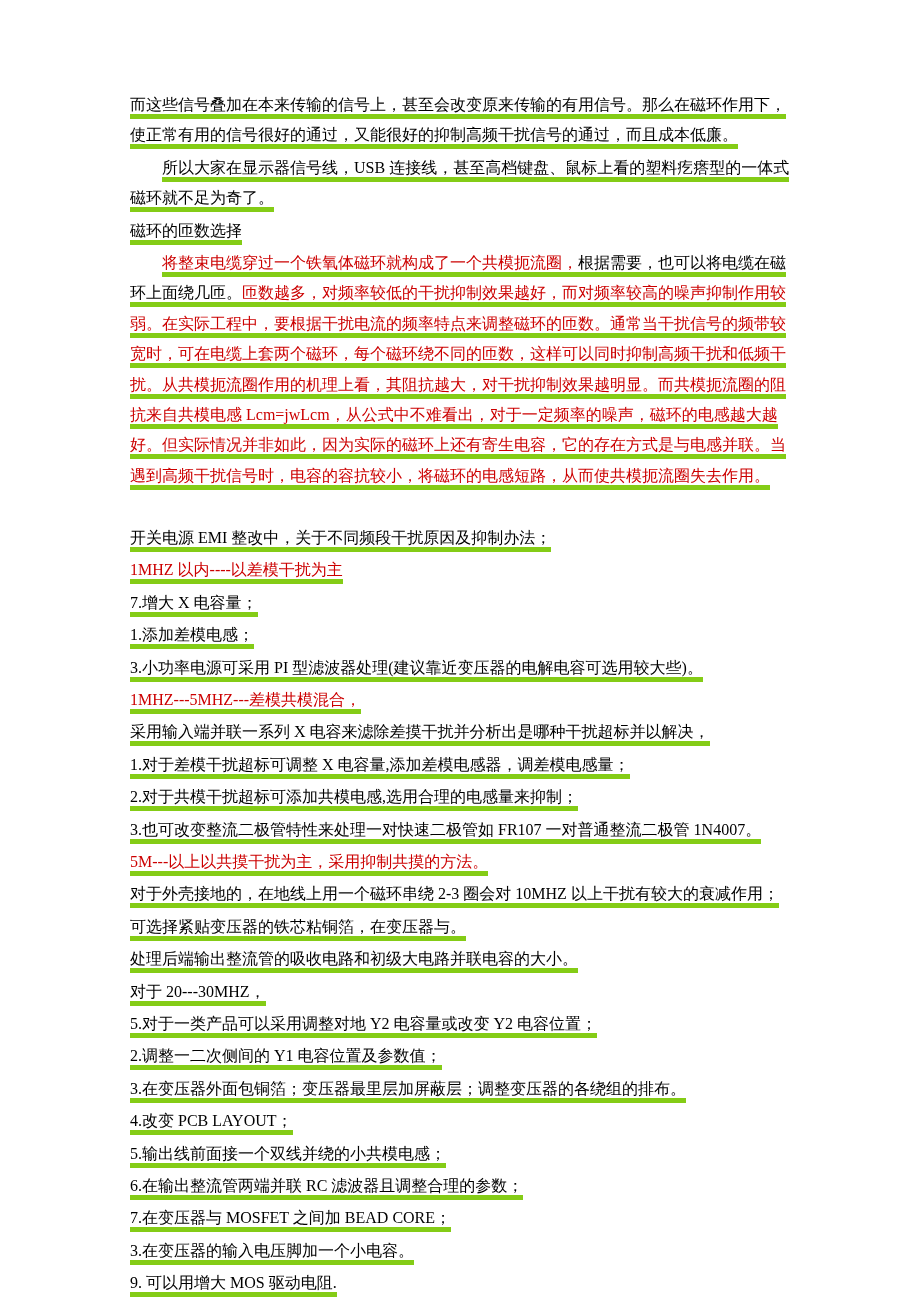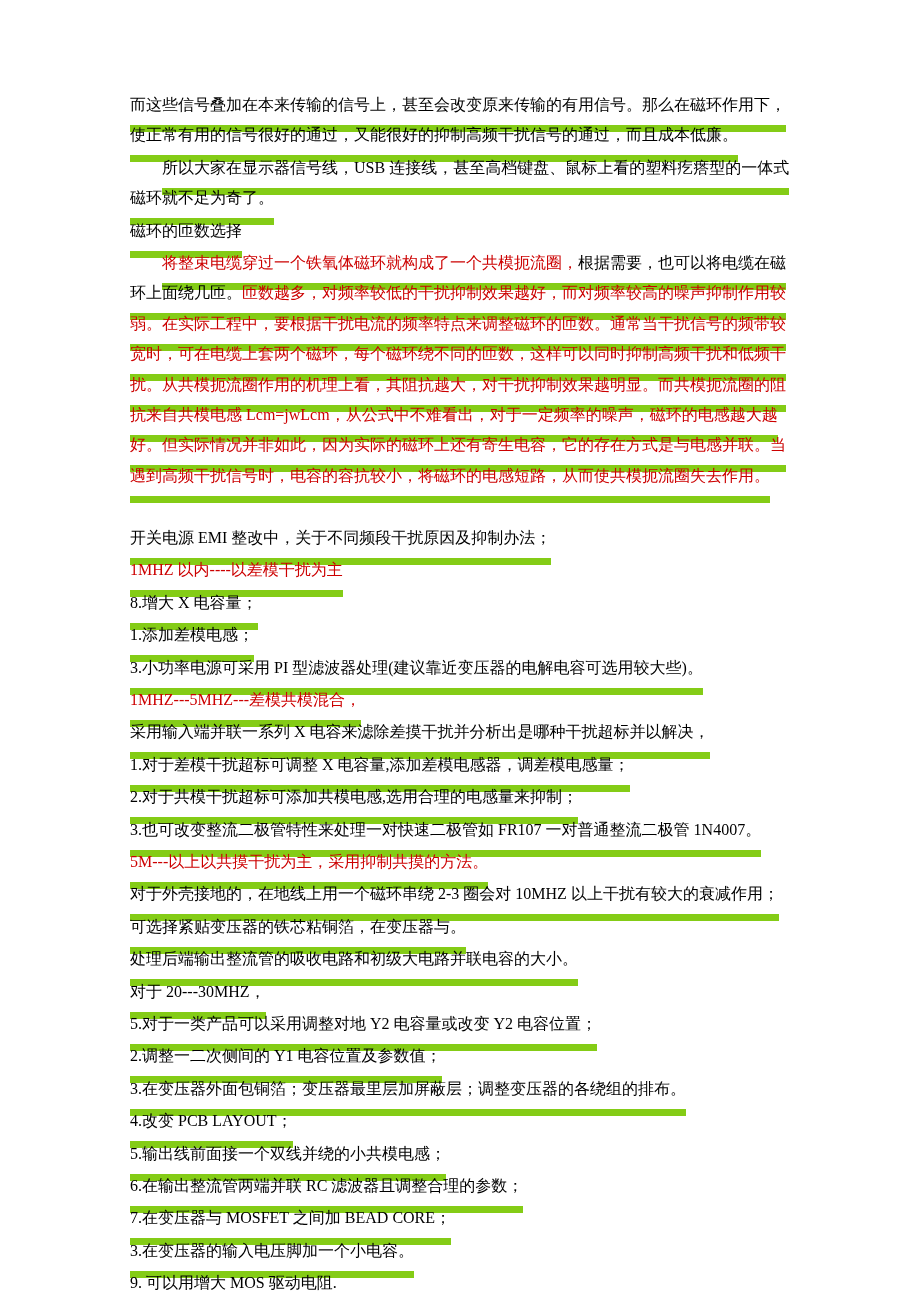--- a/index.html
+++ b/index.html
@@ -16,22 +16,22 @@
       margin-bottom: 2px;
     }
     .indent {
       text-indent: 2em;
     }
     .red {
       color: #cc0000;
       font-family: Liberation Serif, serif;
     }
     .seg {
-      border-bottom: 7px solid #84cc16;
-      padding-bottom: 12px;
+      border-bottom: 5px solid #84cc16;
+      padding-bottom: 1px;
     }
     .spacer {
       height: 30px;
     }
   </style>
 </head>
 <body>
 
 <div class="para"><span class="seg">而这些信号叠加在本来传输的信号上，甚至会改变原来传输的有用信号。那么在磁环作用下，使正常有用的信号很好的通过，又能很好的抑制高频干扰信号的通过，而且成本低廉。</span></div>
 
@@ -39,21 +39,21 @@
 
 <div class="para"><span class="seg">磁环的匝数选择</span></div>
 
 <div class="para indent"><span class="seg"><span class="red">将整束电缆穿过一个铁氧体磁环就构成了一个共模扼流圈，</span><span>根据需要，也可以将电缆在磁环上面绕几匝。</span><span class="red">匝数越多，对频率较低的干扰抑制效果越好，而对频率较高的噪声抑制作用较弱。在实际工程中，要根据干扰电流的频率特点来调整磁环的匝数。通常当干扰信号的频带较宽时，可在电缆上套两个磁环，每个磁环绕不同的匝数，这样可以同时抑制高频干扰和低频干扰。从共模扼流圈作用的机理上看，其阻抗越大，对干扰抑制效果越明显。而共模扼流圈的阻抗来自共模电感 Lcm=jwLcm，从公式中不难看出，对于一定频率的噪声，磁环的电感越大越好。但实际情况并非如此，因为实际的磁环上还有寄生电容，它的存在方式是与电感并联。当遇到高频干扰信号时，电容的容抗较小，将磁环的电感短路，从而使共模扼流圈失去作用。</span></span></div>
 
 <div class="spacer"></div>
 
 <div class="para"><span class="seg">开关电源 EMI 整改中，关于不同频段干扰原因及抑制办法；</span></div>
 
 <div class="para"><span class="seg red">1MHZ 以内----以差模干扰为主</span></div>
-<div class="para"><span class="seg">8.增大 X 电容量；</span></div>
+<div class="para"><span class="seg">7.增大 X 电容量；</span></div>
 <div class="para"><span class="seg">1.添加差模电感；</span></div>
 <div class="para"><span class="seg">3.小功率电源可采用 PI 型滤波器处理(建议靠近变压器的电解电容可选用较大些)。</span></div>
 
 <div class="para"><span class="seg red">1MHZ---5MHZ---差模共模混合，</span></div>
 <div class="para"><span class="seg">采用输入端并联一系列 X 电容来滤除差摸干扰并分析出是哪种干扰超标并以解决，</span></div>
 <div class="para"><span class="seg">1.对于差模干扰超标可调整 X 电容量,添加差模电感器，调差模电感量；</span></div>
 <div class="para"><span class="seg">2.对于共模干扰超标可添加共模电感,选用合理的电感量来抑制；</span></div>
 <div class="para"><span class="seg">3.也可改变整流二极管特性来处理一对快速二极管如 FR107 一对普通整流二极管 1N4007。</span></div>
 
 <div class="para"><span class="seg red">5M---以上以共摸干扰为主，采用抑制共摸的方法。</span></div>

